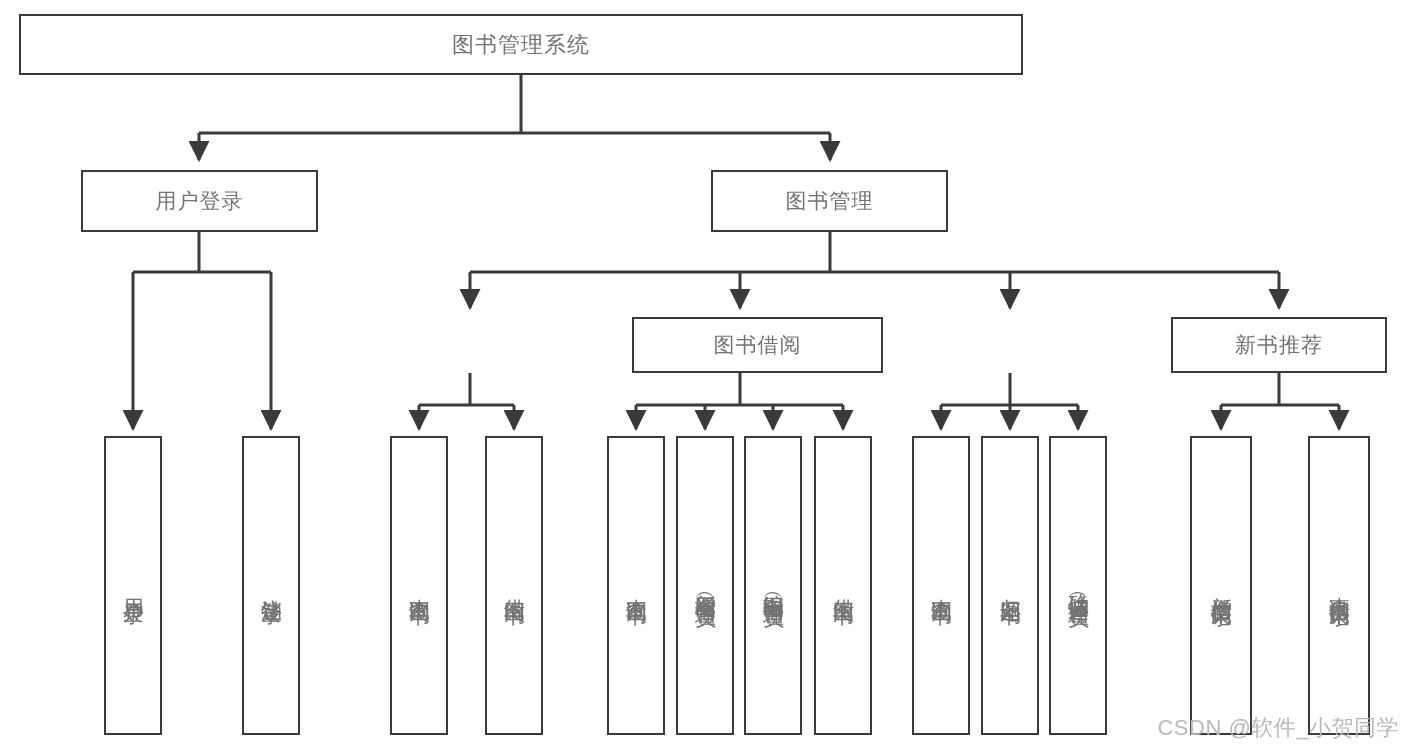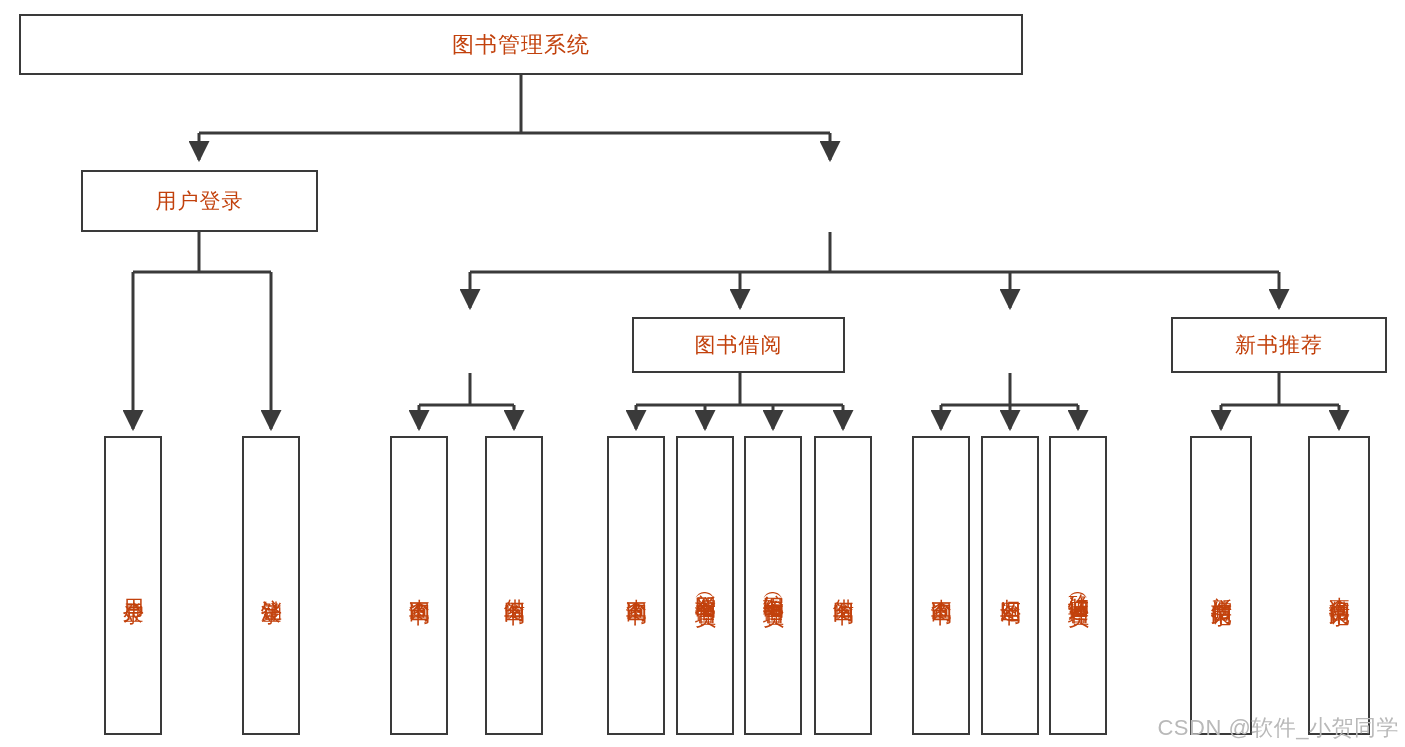--- a/index.html
+++ b/index.html
@@ -33,21 +33,21 @@
     background: #ffffff;
     display: flex;
     align-items: center;
     justify-content: center;
     overflow: hidden;
   }
   .node .label {
     font-size: 21px;
     line-height: 1.05;
     letter-spacing: 1px;
-    color: #c2410c;
+    color: #737373;
     white-space: nowrap;
   }
   .node.root .label { font-size: 22px; }
   .node.leaf {
     align-items: center;
     justify-content: center;
   }
   .node.leaf .label {
     writing-mode: vertical-rl;
     text-orientation: upright;
@@ -121,22 +121,25 @@
     </g>
   </svg>
 
   <div class="node root" style="left:19px; top:14px; width:1004px; height:61px;">
     <span class="label">图书管理系统</span>
   </div>
 
   <div class="node" style="left:81px; top:170px; width:237px; height:62px;">
     <span class="label">用户登录</span>
   </div>
+  <div class="node" style="left:711px; top:170px; width:237px; height:62px;">
+    <span class="label">图书管理</span>
+  </div>
 
-  <div class="node" style="left:632px; top:317px; width:213px; height:56px;text-align:right;">
+  <div class="node" style="left:632px; top:317px; width:251px; height:56px;text-align:right;">
     <span class="label">图书借阅</span>
   </div>
   <div class="node" style="left:1171px; top:317px; width:216px; height:56px;">
     <span class="label">新书推荐</span>
   </div>
 
   <div class="node leaf" style="left:104px; top:436px; width:58px; height:299px;">
     <span class="label">用户登录</span>
   </div>
   <div class="node leaf" style="left:242px; top:436px; width:58px; height:299px;">

